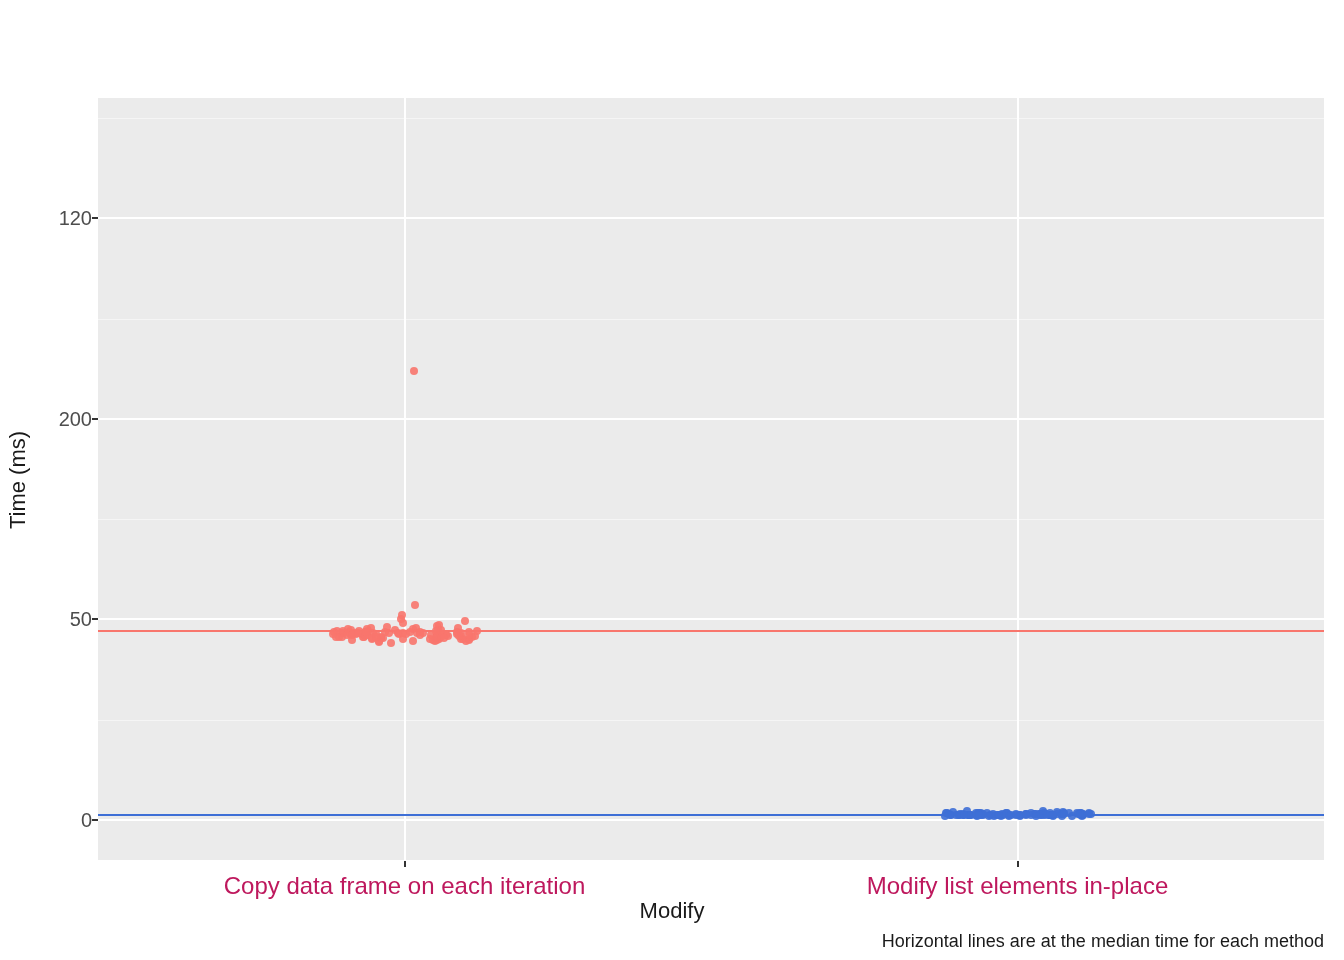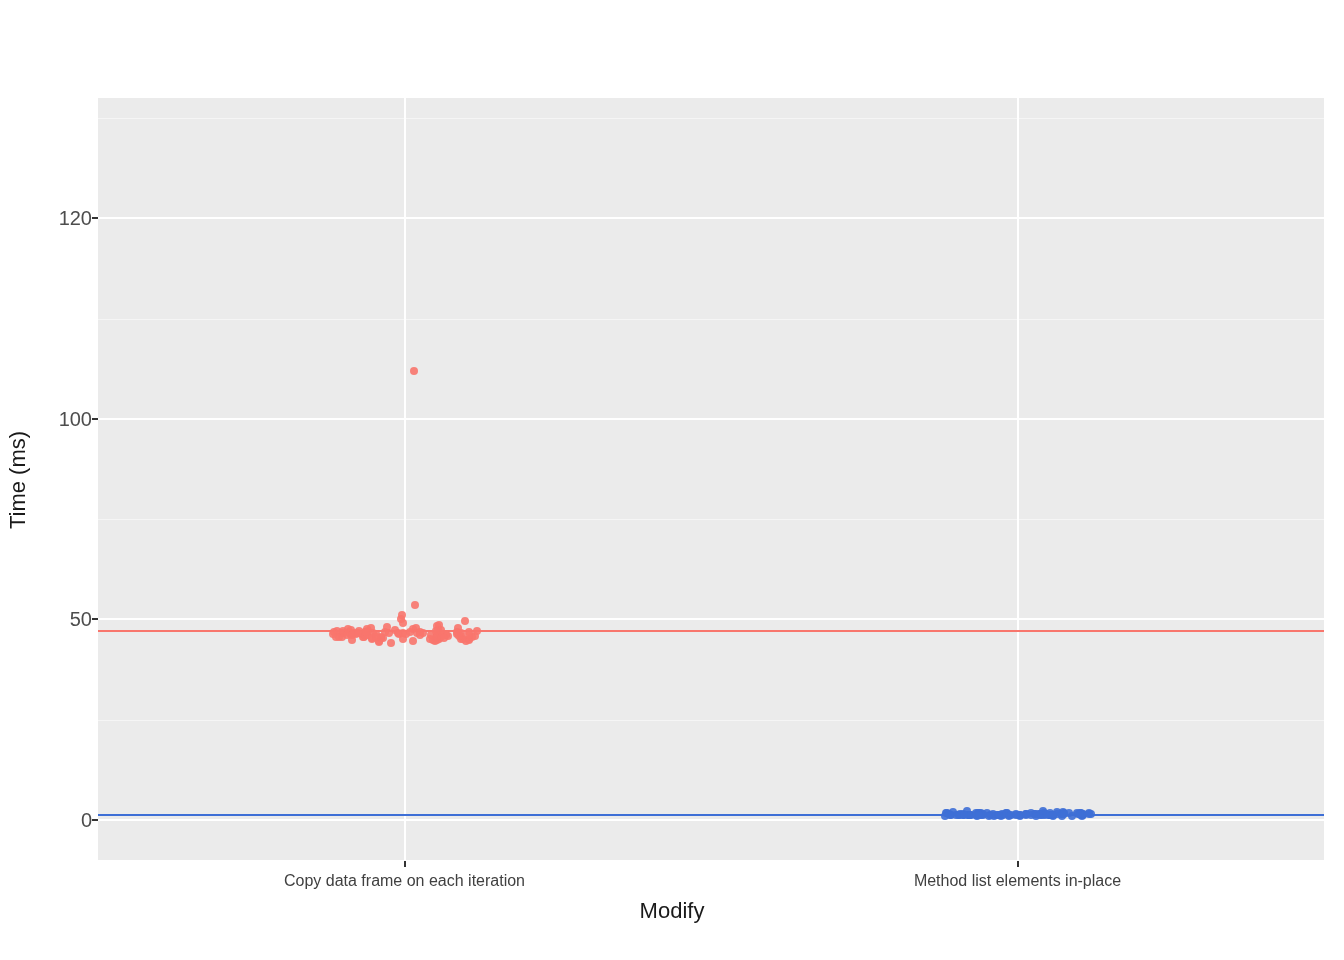--- a/index.html
+++ b/index.html
@@ -109,22 +109,22 @@
     width: 6px;
     height: 2px;
     background: #333333;
     left: 92px;
     transform: translateY(-50%);
   }
   .xtick-label {
     position: absolute;
     top: 872px;
     transform: translateX(-50%);
-    font-size: 16px;
-    color: #404040;
+    font-size: 24px;
+    color: #be185d;
     white-space: nowrap;
   }
   .xtick-mark {
     position: absolute;
     height: 6px;
     width: 2px;
     background: #333333;
     top: 861px;
     transform: translateX(-50%);
   }
@@ -348,26 +348,27 @@
       <div class="point" style="left: 878.367px; top: 717.483px; background: rgb(62, 111, 214);"></div>
       <div class="point" style="left: 880.509px; top: 717.082px; background: rgb(62, 111, 214);"></div>
       <div class="point" style="left: 945.276px; top: 712.671px; background: rgb(62, 111, 214);"></div>
     </div>
 
   <div id="yticks">
       <div class="ytick-label" style="top: 819.895px;">0</div>
       <div class="ytick-mark" style="top: 819.895px;"></div>
       <div class="ytick-label" style="top: 619.368px;">50</div>
       <div class="ytick-mark" style="top: 619.368px;"></div>
-      <div class="ytick-label" style="top: 418.842px;">100</div>
+      <div class="ytick-label" style="top: 418.842px;">200</div>
       <div class="ytick-mark" style="top: 418.842px;"></div>
       <div class="ytick-label" style="top: 218.316px;">120</div>
       <div class="ytick-mark" style="top: 218.316px;"></div>
     </div>
   <div id="xticks">
       <div class="xtick-label" style="left: 404.5px;">Copy data frame on each iteration</div>
       <div class="xtick-mark" style="left: 404.5px;"></div>
-      <div class="xtick-label" style="left: 1017.5px;">Method list elements in-place</div>
+      <div class="xtick-label" style="left: 1017.5px;">Modify list elements in-place</div>
       <div class="xtick-mark" style="left: 1017.5px;"></div>
     </div>
 
   <div class="xlabel">Modify</div>
+  <div class="caption">Horizontal lines are at the median time for each method</div>
 </div>
 
 </body></html>

